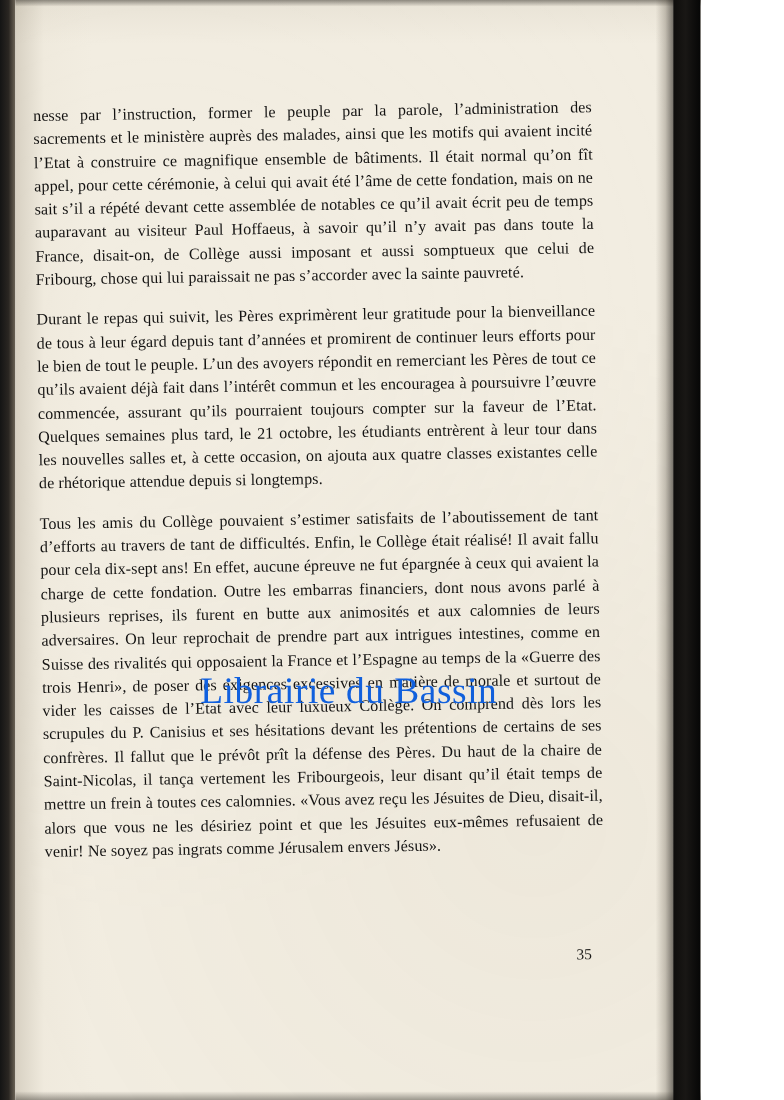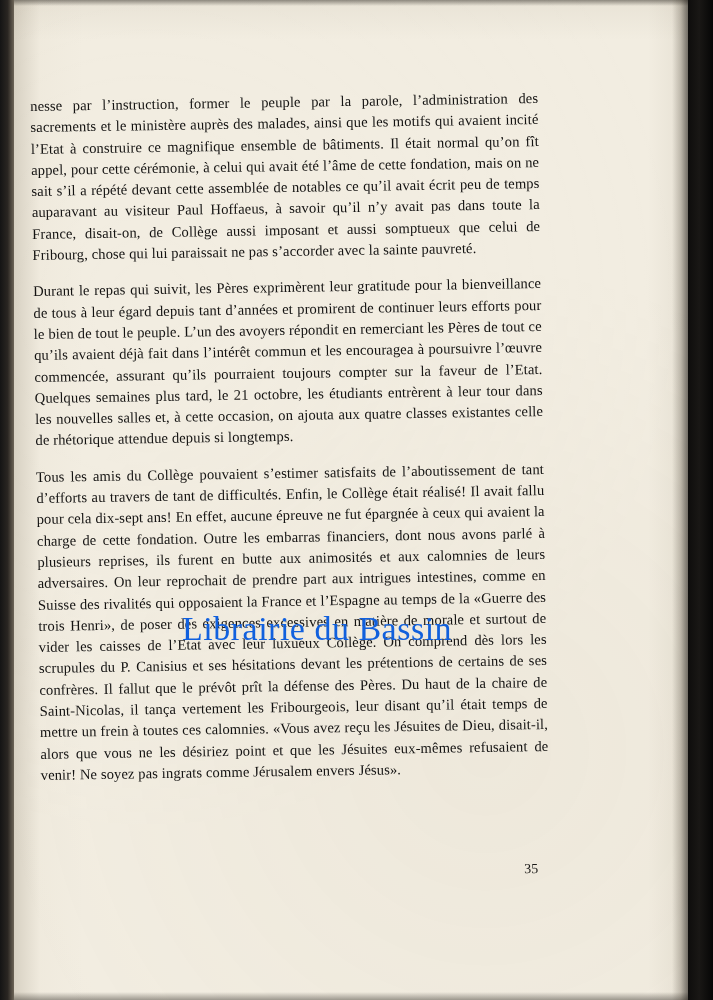--- a/index.html
+++ b/index.html
@@ -2,21 +2,21 @@
 <html><head>
 <meta charset="utf-8">
 <style>
   html, body {
     margin: 0;
     padding: 0;
     background: #ffffff;
   }
   #page {
     position: relative;
-    width: 713px;
+    width: 637px;
     height: 1000px;
     overflow: hidden;
     background: #ffffff;
     font-family: "Liberation Serif", serif;
   }
   
   .gutter-left {
     position: absolute;
     left: 0;
     top: 0;

